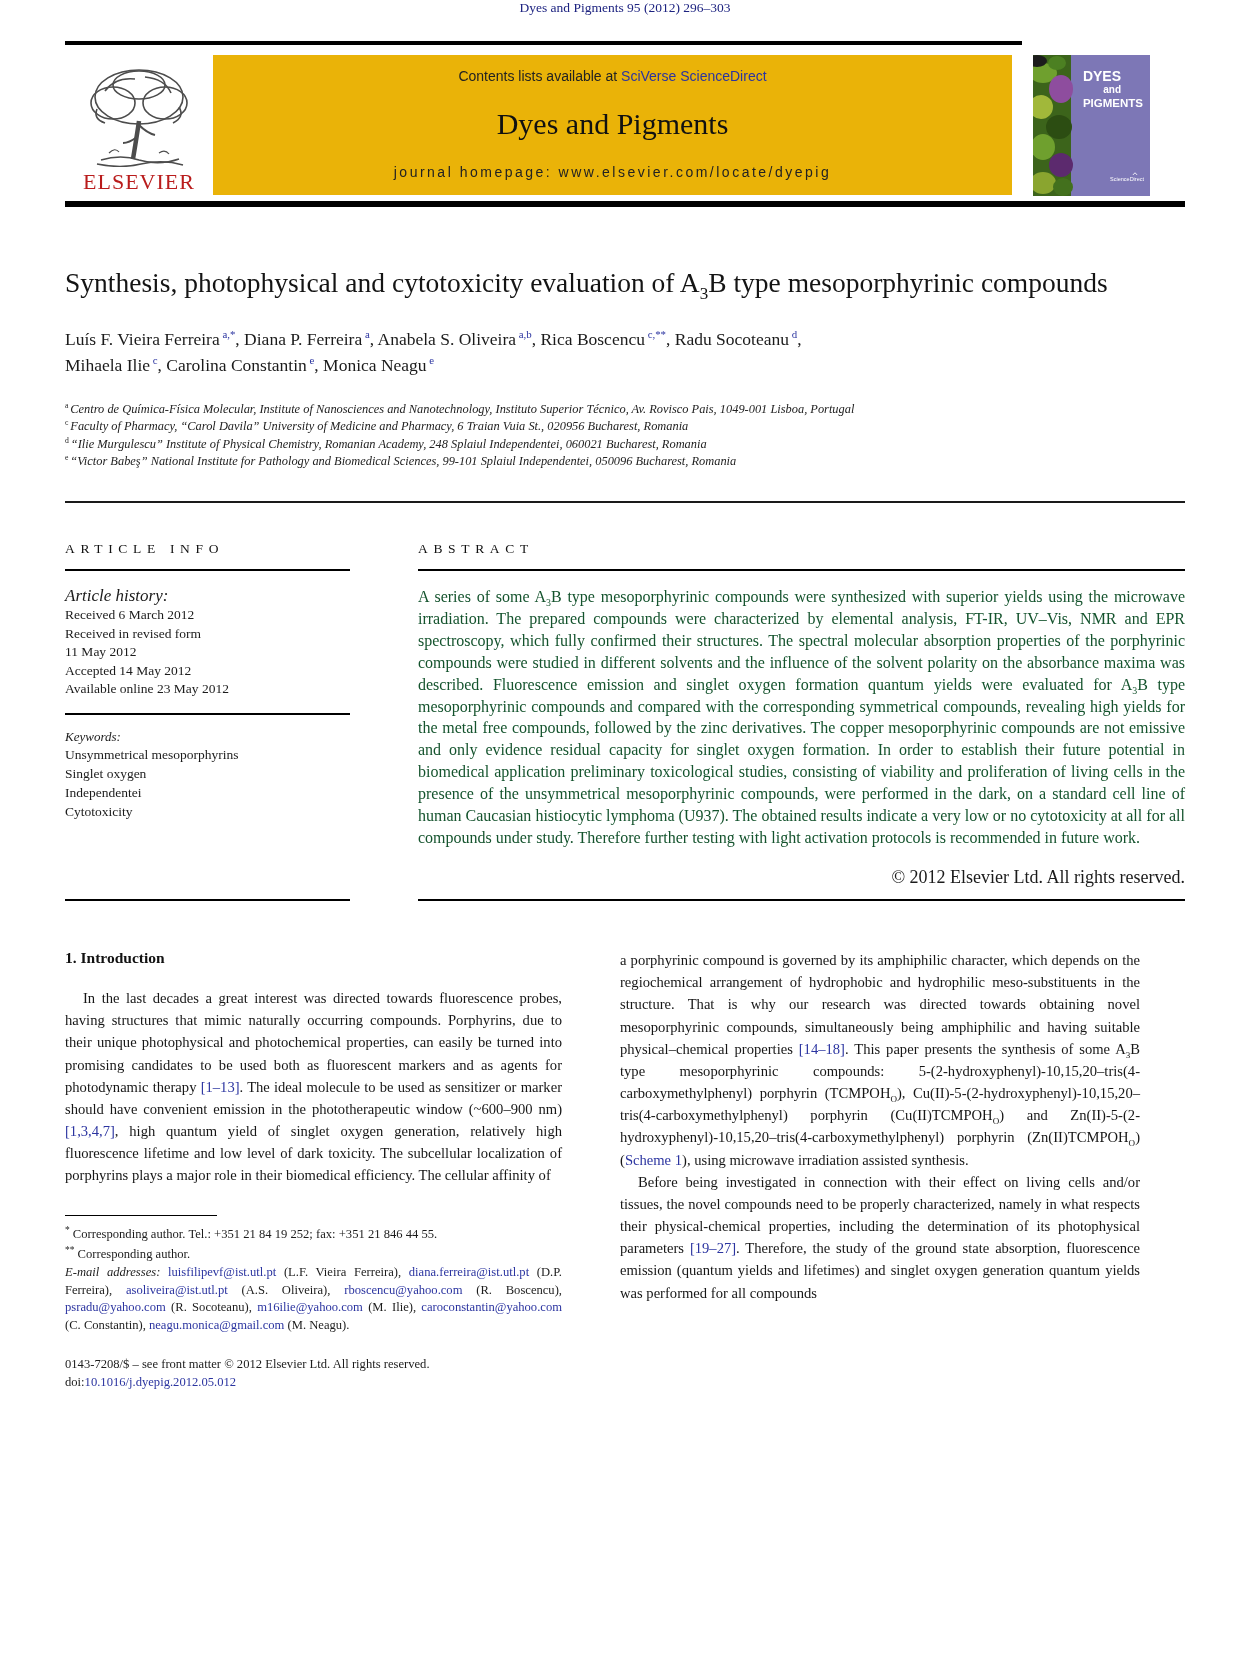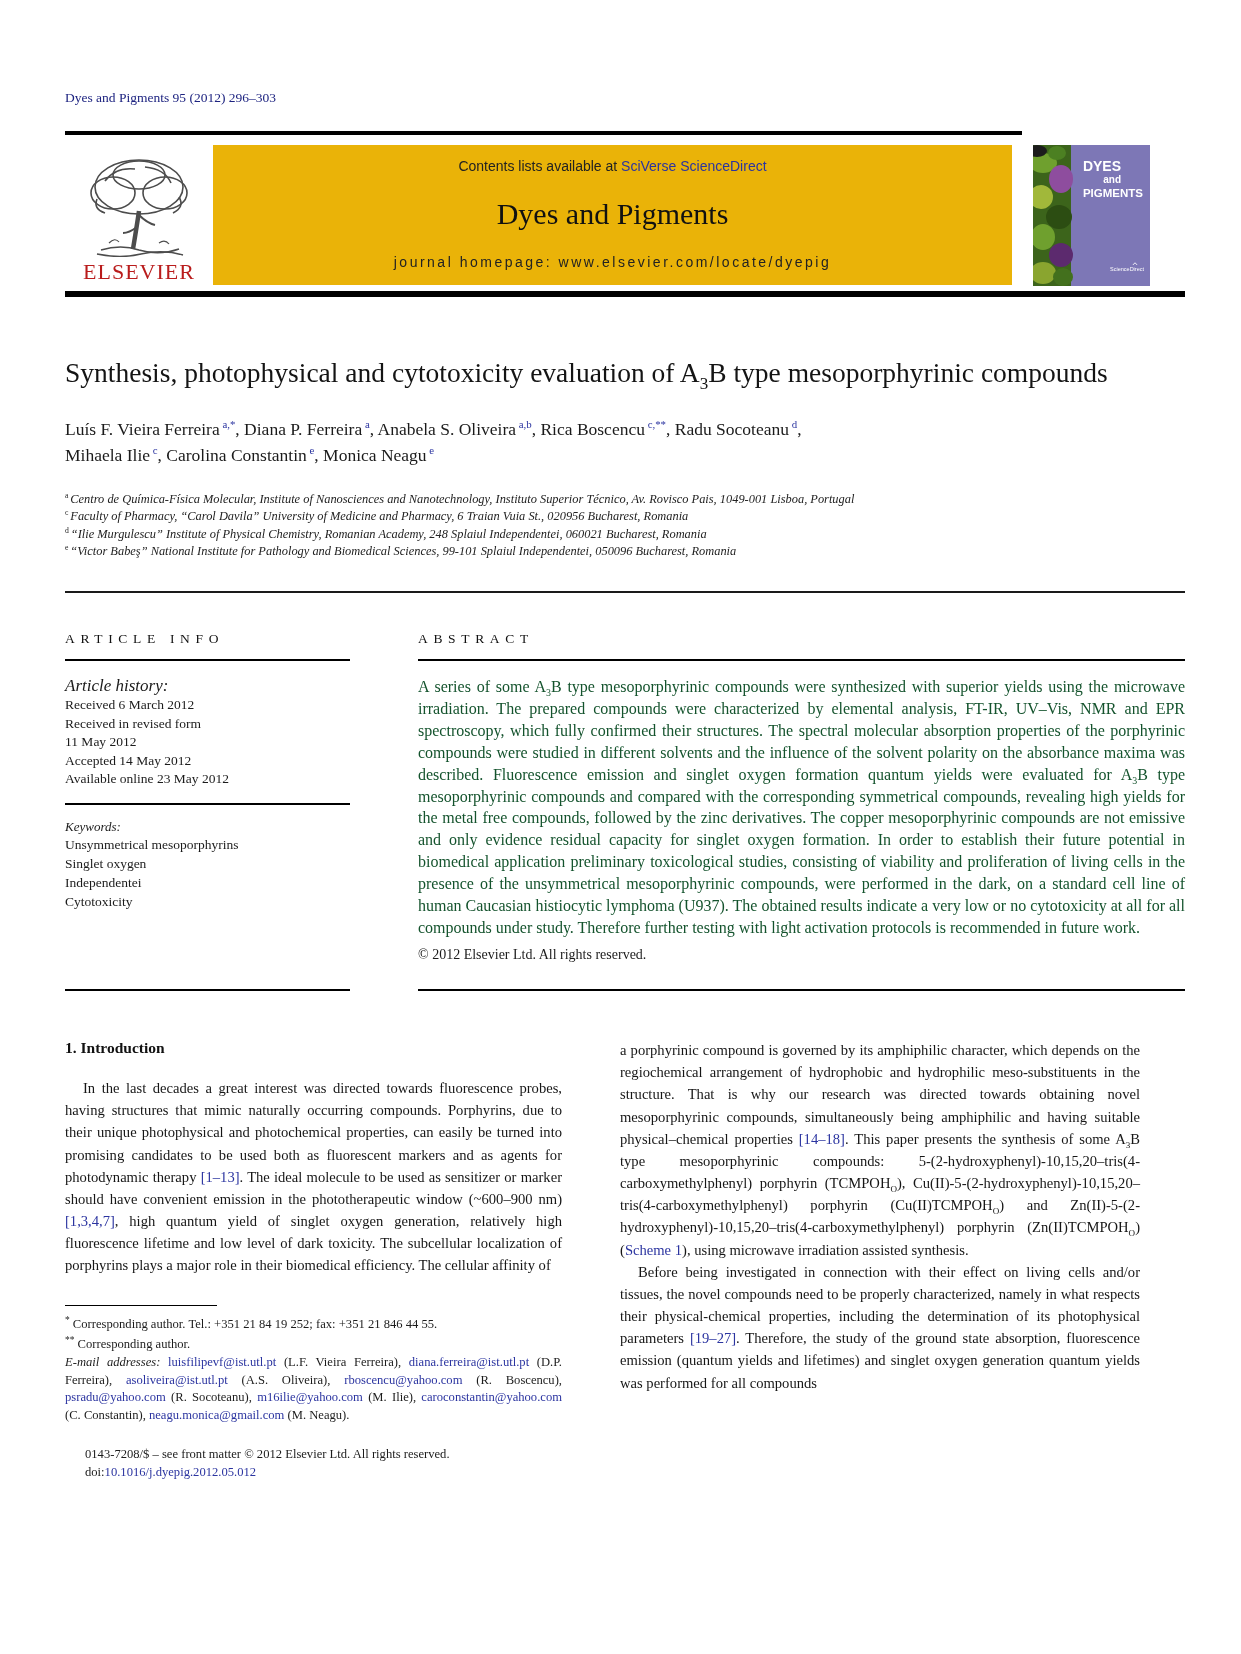--- a/index.html
+++ b/index.html
@@ -1,21 +1,21 @@
 <!DOCTYPE html>
 <html><head>
 <meta charset="utf-8">
 <style>
   html,body{margin:0;padding:0;background:#9e9e9e;}
   .page{width:1241px;height:1654px;background:#ffffff;position:relative;
         font-family:"Liberation Serif",serif;color:#1b1b1b;overflow:hidden;}
   .inner{margin:0 56px 0 65px;width:1120px;}
 
   
-  .citation{padding-top:90px;text-align:left;font-size:13.5px;color:#1d2380;}
+  .citation{text-align:center;font-size:13.5px;color:#1d2380;}
 
   
   .bar-top{height:4px;background:#000;width:957px;margin-top:25px;}
   .bar-main{height:6px;background:#000;margin-top:6px;}
   .rule-full{height:2px;background:#1a1a1a;margin-top:30px;}
 
   
   .band{display:flex;margin-top:10px;height:140px;align-items:stretch;}
   .logo-box{width:148px;display:flex;flex-direction:column;align-items:center;justify-content:flex-end;}
   .logo-art{width:128px;height:104px;}
@@ -44,41 +44,41 @@
   .info-left{width:285px;display:flex;flex-direction:column;}
   .info-right{width:767px;margin-left:68px;display:flex;flex-direction:column;}
   .sec-head{font-size:13.5px;letter-spacing:0.42em;color:#111;}
   .rule2{height:2px;background:#000;margin-top:12px;}
   .rule15{height:1.5px;background:#000;margin-top:14px;}
   .hist-label{font-style:italic;font-size:17px;margin-top:15px;}
   .hist-item{font-size:13.5px;line-height:1.38;}
   .kw-label{font-style:italic;font-size:13px;margin-top:14px;}
   .kw-item{font-size:13.5px;line-height:1.42;}
   .abstract-text{margin-top:15px;font-size:16px;line-height:1.37;text-align:justify;color:#14532d;}
-  .copyright{font-size:14px;text-align:left;margin-top:8px;}
+  .copyright{font-size:18px;text-align:right;margin-top:18px;}
   .spacer{flex:1;}
   .rule-bottom{height:2px;background:#000;}
 
   
   .twocol{display:flex;margin-top:48px;}
   .col-l{width:497px;}
   .col-r{width:520px;margin-left:58px;}
   .h1{font-size:15.5px;font-weight:bold;color:#111;}
   .para{font-size:14.6px;line-height:1.52;text-align:justify;color:#161616;margin:0;}
   .para.first{margin-top:20px;}
   .indent{text-indent:18px;}
 
   
   .fn-block{margin-top:28px;}
   .fn-rule{width:152px;height:1px;background:#000;margin-bottom:8px;}
   .fn{font-size:12.6px;line-height:1.42;text-align:justify;color:#1c1c1c;}
   .fn .fnmark{font-size:0.75em;vertical-align:super;}
   .fn-indent{padding-left:14px;text-indent:-14px;}
   .em-label{font-style:italic;}
-  .footer{margin-top:20px;font-size:12.6px;line-height:1.45;color:#1c1c1c;margin-left:20px;}
+  .footer{margin-top:20px;font-size:12.6px;line-height:1.45;color:#1c1c1c;}
 </style>
 </head>
 <body>
 
 <div class="page">
   <div class="inner">
 
     <div class="citation">Dyes and Pigments 95 (2012) 296–303</div>
 
     <div class="bar-top"></div>

